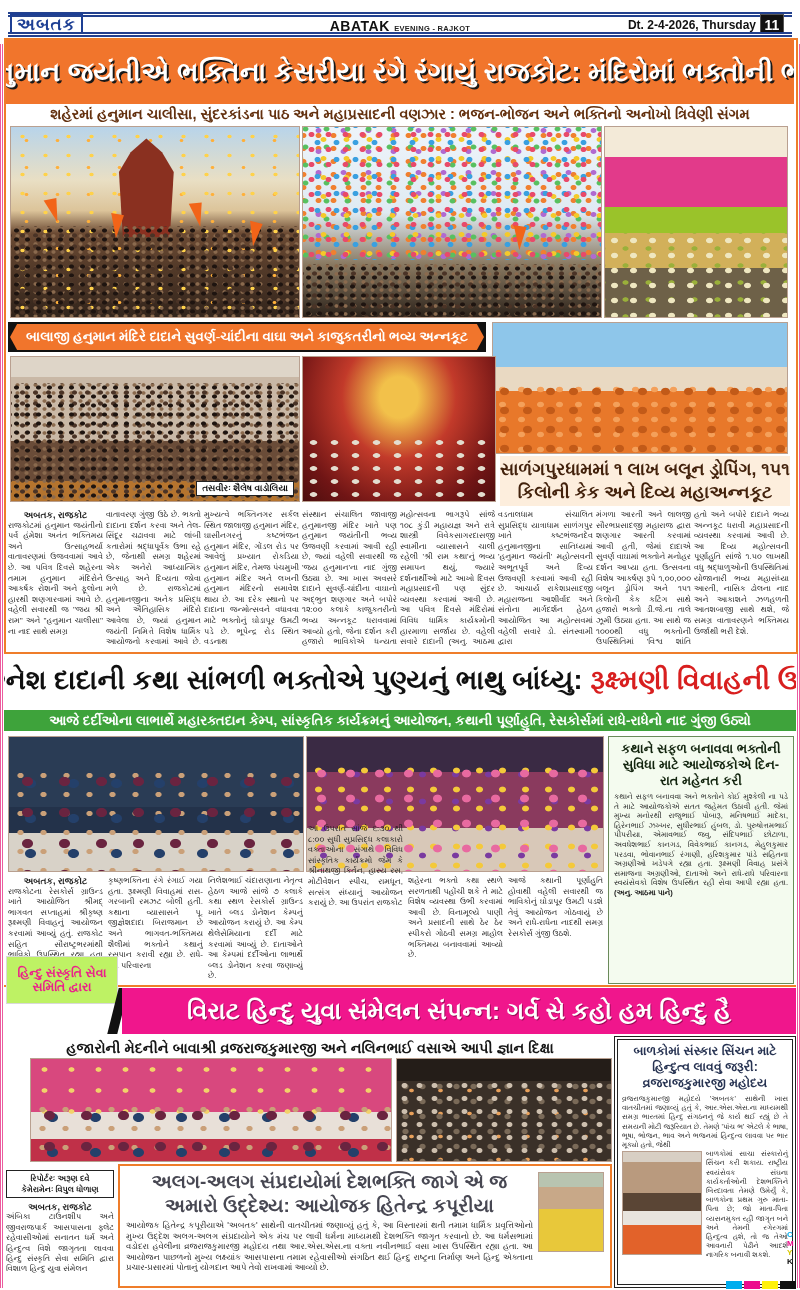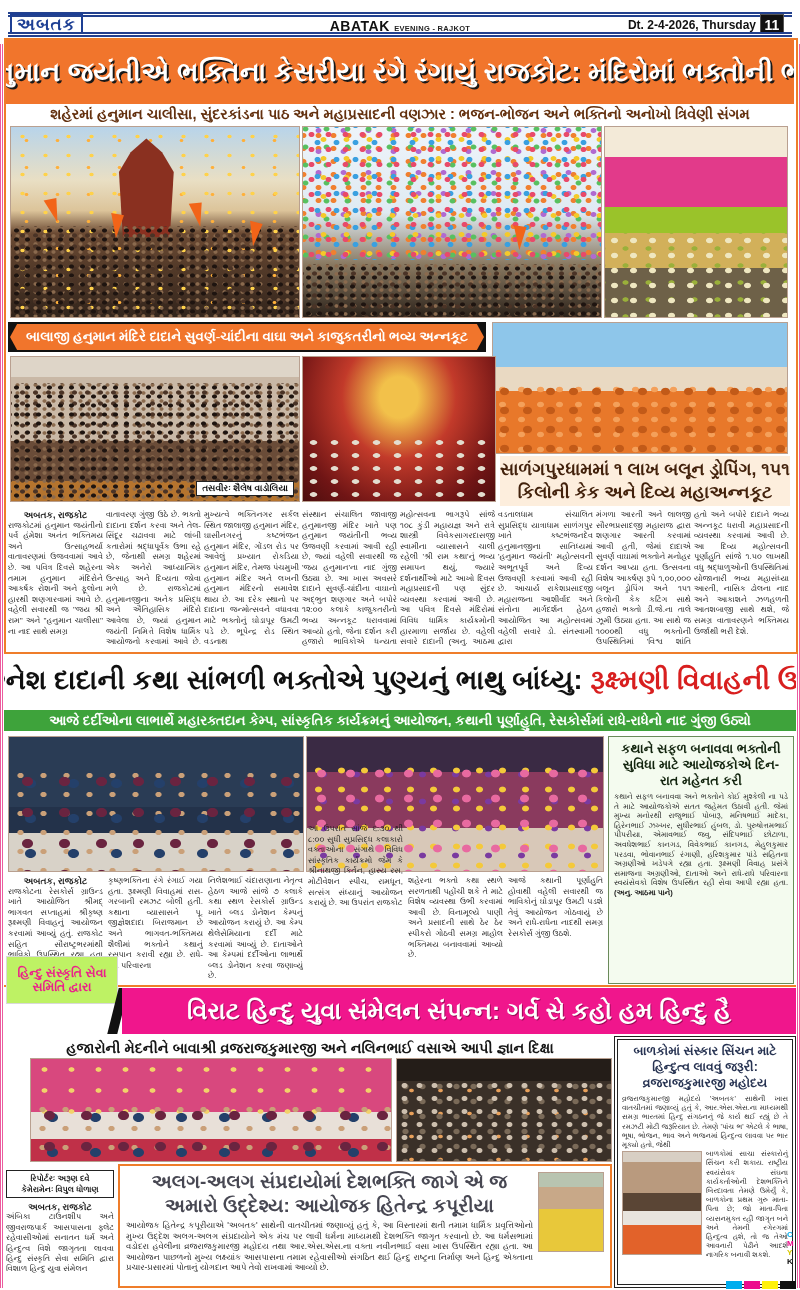--- a/index.html
+++ b/index.html
@@ -229,21 +229,21 @@
   <div class="abs slash"></div>
   <div class="abs pinkbanner">
     <span>વિરાટ હિન્દુ યુવા સંમેલન સંપન્ન: ગર્વ સે કહો હમ હિન્દુ હૈ</span>
   </div>
   <div class="abs subhead3">
     <span>હજારોની મેદનીને બાવાશ્રી વ્રજરાજકુમારજી અને નલિનભાઈ વસાએ આપી જ્ઞાન દિક્ષા</span>
   </div>
 
   <div class="abs sidebox3">
     <h4>બાળકોમાં સંસ્કાર સિંચન માટે હિન્દુત્વ લાવવું જરૂરી: વ્રજરાજકુમારજી મહોદય</h4>
-    <p>વ્રજરાજકુમારજી મહોદયે 'અબતક' સાથેની ખાસ વાતચીતમાં જણાવ્યું હતું કે, આર.એસ.એસ.ના માધ્યમથી સમગ્ર ભારતમાં હિન્દુ સંગઠનનું જે કાર્ય થઈ રહ્યું છે તે રમઝટી મોટી જરૂરિયાત છે. તેમણે 'પાંચ ભ' એટલે કે ભાષા, ભૂષા, ભોજન, ભાવ અને ભજનમાં હિન્દુત્વ લાવવા પર ભાર મૂક્યો હતો, જેથી</p>
+    <p>વ્રજરાજકુમારજી મહોદયે 'અબતક' સાથેની ખાસ વાતચીતમાં જણાવ્યું હતું કે, આર.એસ.એસ.ના માધ્યમથી સમગ્ર ભારતમાં હિન્દુ સંગઠનનું જે કાર્ય થઈ રહ્યું છે તે સમયની મોટી જરૂરિયાત છે. તેમણે 'પાંચ ભ' એટલે કે ભાષા, ભૂષા, ભોજન, ભાવ અને ભજનમાં હિન્દુત્વ લાવવા પર ભાર મૂક્યો હતો, જેથી</p>
     <div class="ph p-speaker spk"></div>
     <p>બાળકોમાં સાચા સંસ્કારોનું સિંચન કરી શકાય. રાષ્ટ્રીય સ્વયંસેવક સંઘના કાર્યકર્તાઓની દેશભક્તિને બિરદાવતા તેમણે ઉમેર્યું કે, બાળકોના પ્રથમ ગુરુ માતા-પિતા છે; જો માતા-પિતા વ્યસનમુક્ત રહી જાગૃત બને અને તેમની રગેરગમાં હિન્દુત્વ હશે, તો જ તેઓ આવનારી પેઢીને આદર્શ નાગરિક બનાવી શકશે.</p>
   </div>
 
   <div class="abs ph p-stage" style="left:30px;top:1058px;width:362px;height:104px;">
     <div class="lay tex-gold"></div>
     <div class="lay tex-people" style="top:40%;"></div>
   </div>
   <div class="abs ph p-night" style="left:396px;top:1058px;width:216px;height:104px;">
     <div class="lay tex-nightcrowd"></div>

